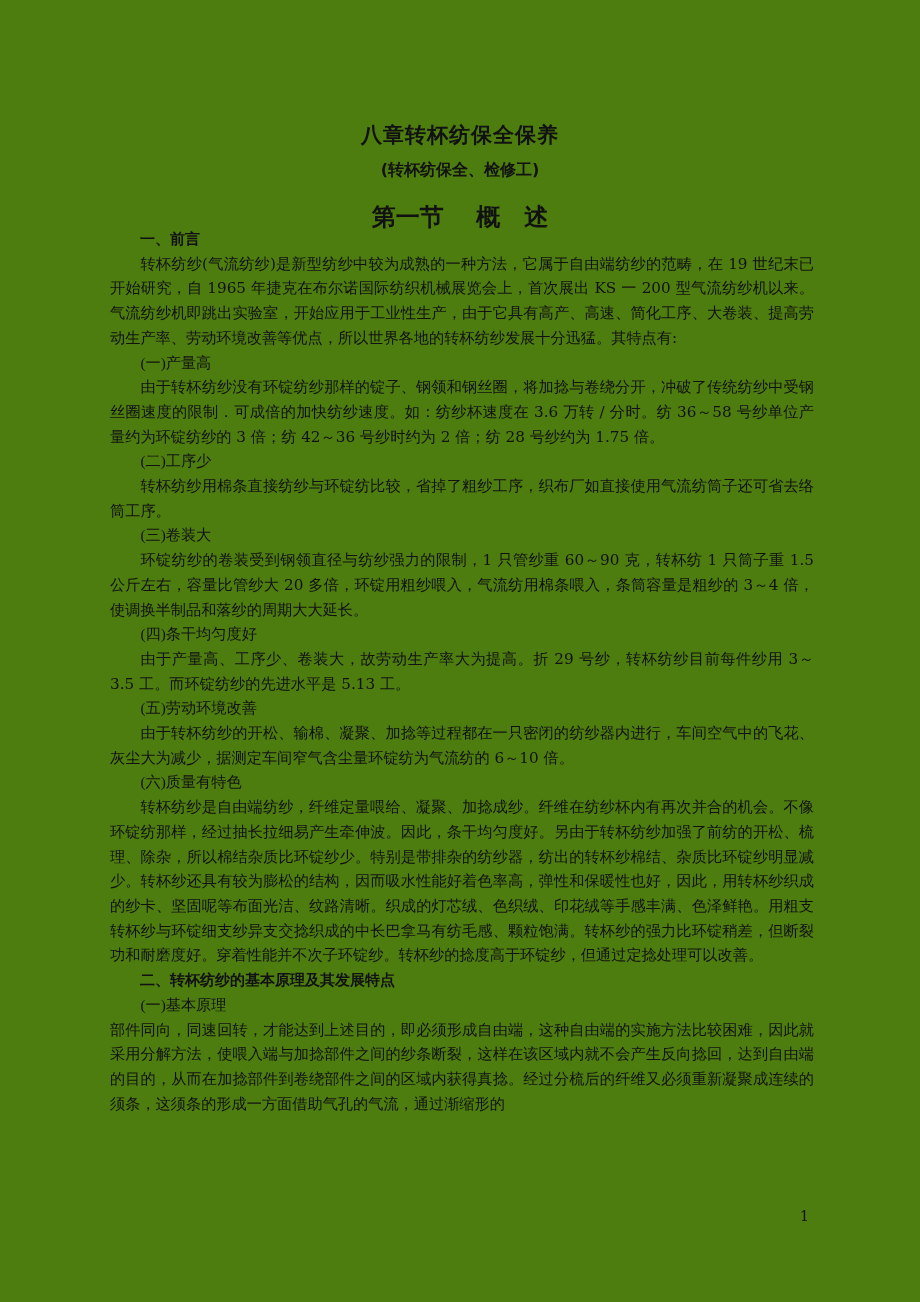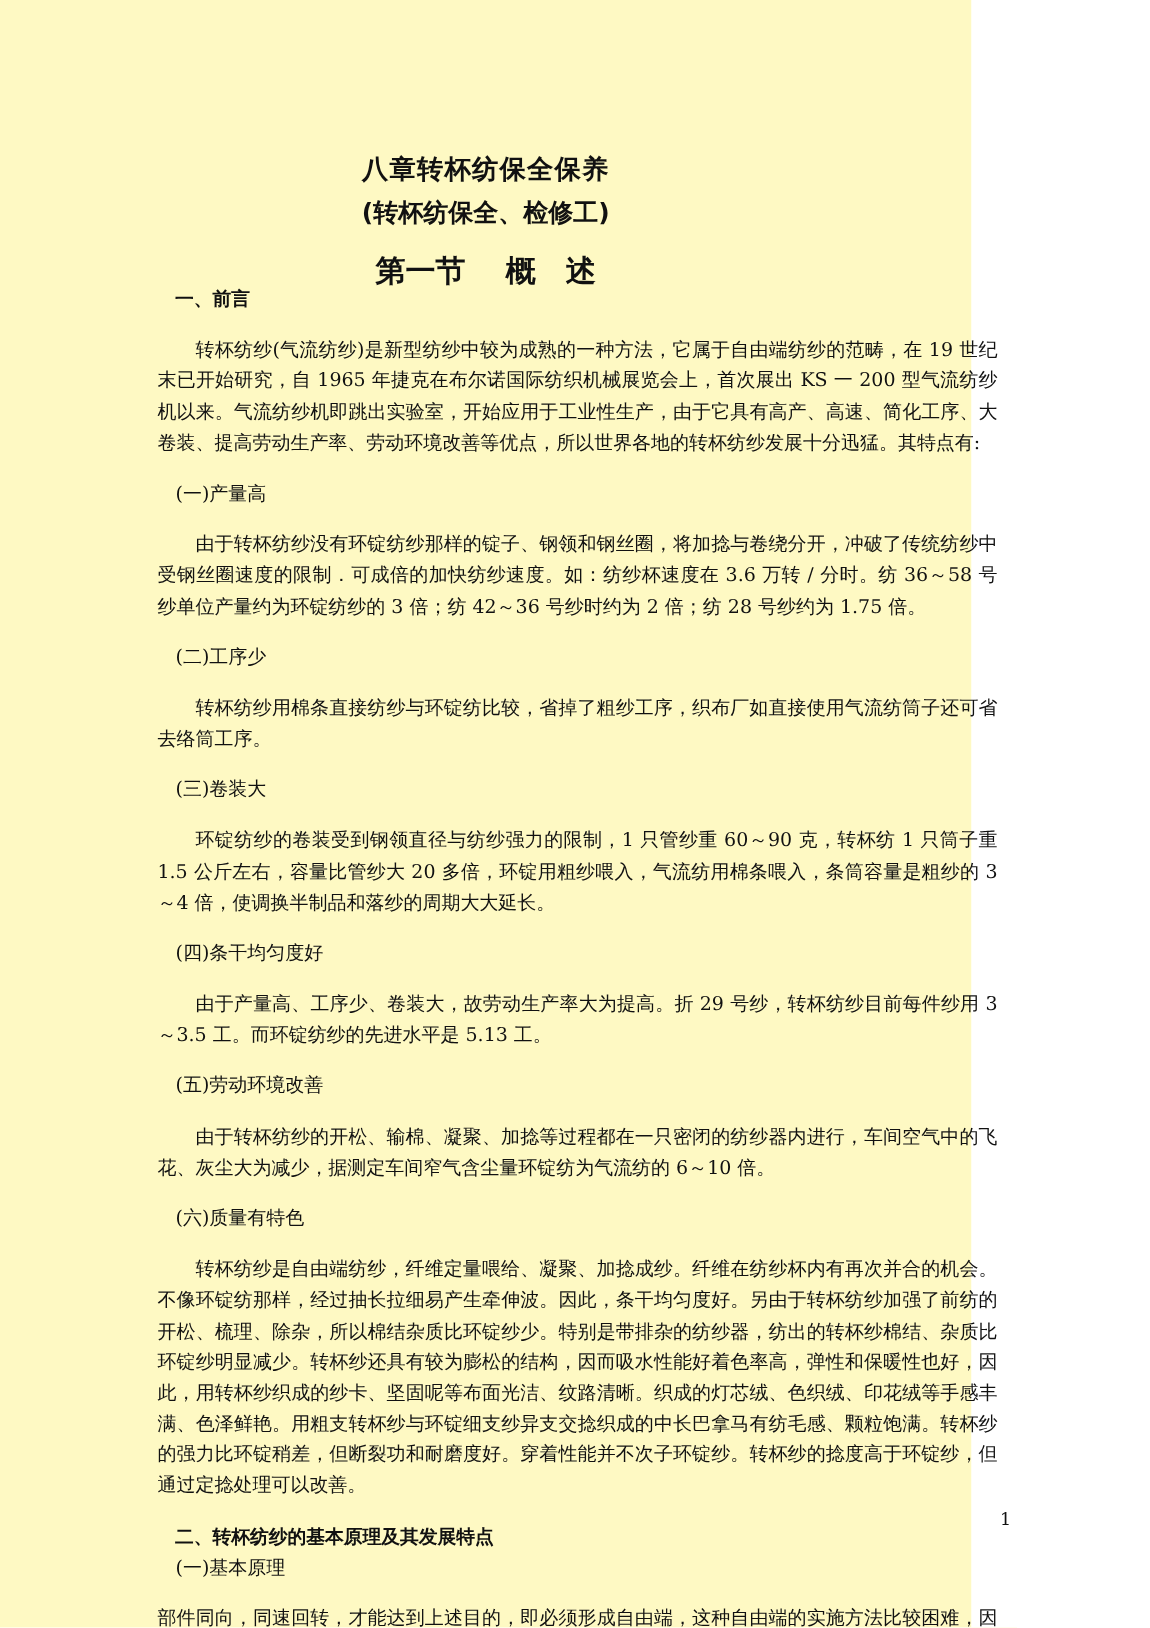--- a/index.html
+++ b/index.html
@@ -11,43 +11,43 @@
       width: 920px;
       height: 1302px;
       position: relative;
       overflow: hidden;
       font-family: "DejaVu Serif", "Liberation Serif", serif;
       color: #111111;
     }
     .page {
       position: absolute;
       left: 0; top: 0;
-      width: 777px;
+      width: 920px;
       height: 1302px;
-      background: #fef9c3;
+      background: #4d7c0f;
     }
     .title {
       position: absolute;
       left: 0; right: 0;
       top: 120px;
       text-align: center;
       font-family: "DejaVu Sans", "Liberation Sans", sans-serif;
       font-weight: bold;
       font-size: 21px;
       letter-spacing: 1px;
       line-height: 30px;
     }
     .subtitle {
       position: absolute;
       left: 0; right: 0;
       top: 158px;
       text-align: center;
       font-family: "DejaVu Sans", "Liberation Sans", sans-serif;
       font-weight: bold;
-      font-size: 20px;
+      font-size: 16px;
       line-height: 24px;
     }
     .section-title {
       position: absolute;
       left: 0; right: 0;
       top: 203px;
       text-align: center;
       font-family: "DejaVu Sans", "Liberation Sans", sans-serif;
       font-weight: bold;
       font-size: 24px;
@@ -56,35 +56,36 @@
     }
     .body {
       position: absolute;
       left: 110px;
       top: 227px;
       width: 704px;
       font-size: 15.2px;
       line-height: 24.7px;
     }
     .body p {
-      margin: 16px;
+      margin: 0;
       text-align: justify;
       text-indent: 2em;
     }
     .body p.noindent { text-indent: 0; }
     .body .heading {
       margin: 0;
       text-indent: 2em;
       font-family: "DejaVu Sans", "Liberation Sans", sans-serif;
       font-weight: bold;
       font-size: 15px;
     }
     .body .subheading {
       margin: 0;
       text-indent: 2em;
+      font-family: Liberation Serif, serif;
     }
     .page-number {
       position: absolute;
       left: 800px;
       top: 1206px;
       font-size: 14px;
       line-height: 20px;
     }
   </style>
 </head>

